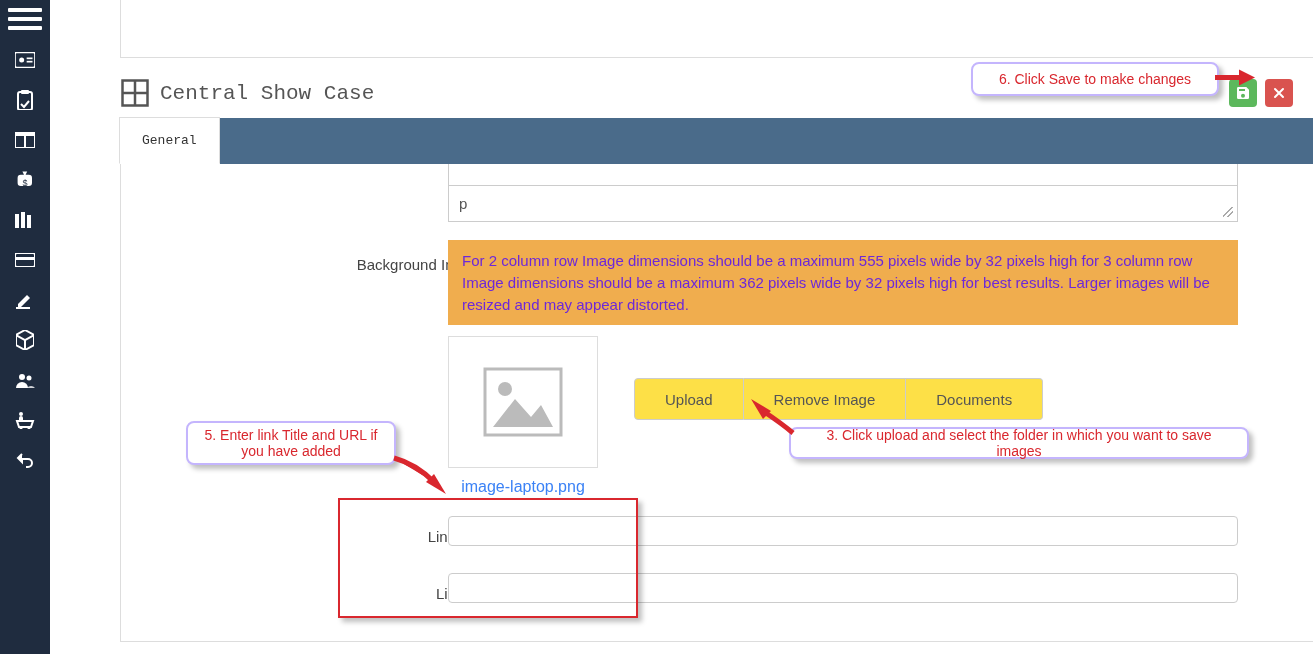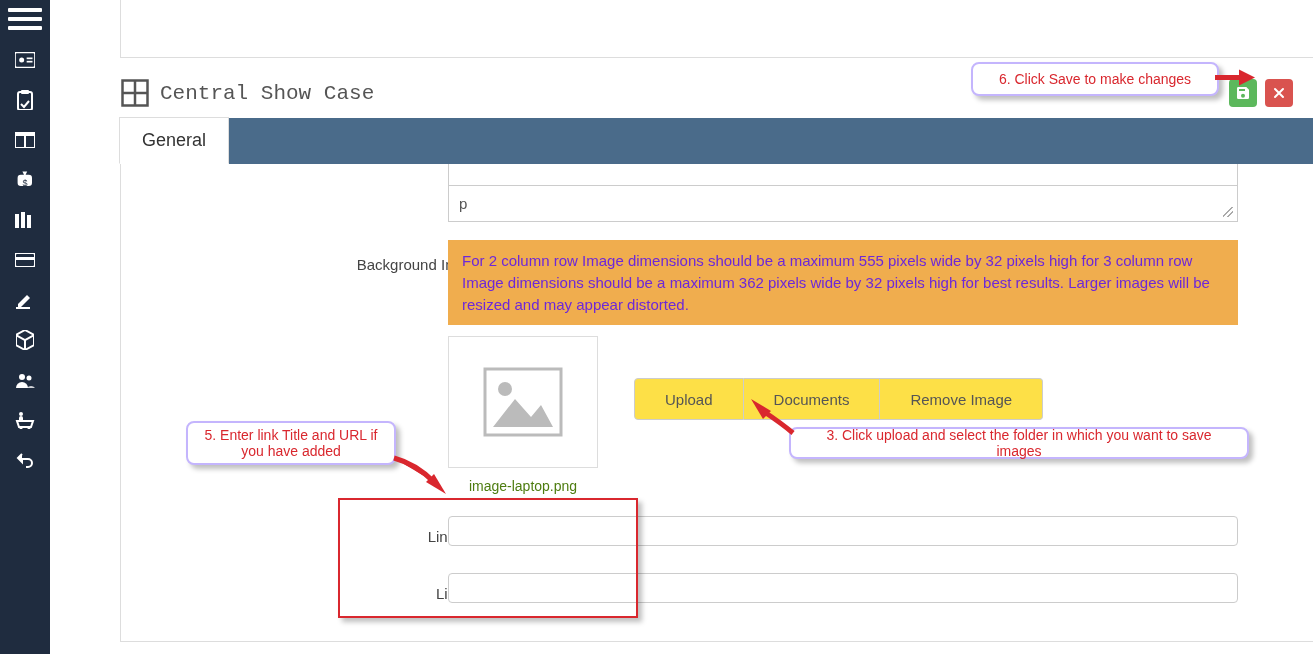--- a/index.html
+++ b/index.html
@@ -24,21 +24,21 @@
   .grid-icon { width:30px; height:30px; }
   .grid-icon svg { fill:#555; }
 
   .action-buttons { display:flex; gap:8px; }
   .btn-sq { width:28px; height:28px; border-radius:4px; display:flex; align-items:center; justify-content:center; cursor:pointer; }
   .btn-save { background:#5cb85c; }
   .btn-cancel { background:#d9534f; }
   .btn-sq svg { fill:#fff; width:16px; height:16px; }
 
   .tabbar { position:absolute; left:70px; top:118px; width:1225px; height:46px; background:#4a6b8a; display:flex; }
-  .tab { padding:12px 22px; height:46px; display:flex; align-items:center; font-size:18px; cursor:pointer; }
+  .tab { padding:12px 22px; height:46px; display:flex; align-items:center; font-size:13px; cursor:pointer;font-family:Liberation Mono, monospace; }
   .tab.active { background:#fff; color:#333; border:1px solid #ddd; border-bottom:1px solid #fff; margin-left:-1px; margin-top:-1px; height:47px;}
   .tab:not(.active){ color:#fff; }
 
   .panel { position:absolute; left:70px; top:164px; width:1225px; height:478px; border:1px solid #ddd; border-top:none; background:#fff; overflow:hidden; }
 
   .content { position:absolute; left:0; top:0; right:14px; bottom:0; }
 
   
   .editor-stub { position:absolute; left:327px; top:0; width:790px; height:22px; border:1px solid #ccc; border-top:none; background:#fff; }
   .editor-path { position:absolute; left:327px; top:22px; width:790px; height:36px; border:1px solid #ccc; border-top:none; background:#fff; display:flex; align-items:center; padding:0 10px; color:#555; font-size:15px; position:absolute;}
@@ -47,21 +47,21 @@
 
   .label { position:absolute; color:#444; font-size:15px; text-align:right; }
   .label.bg { left:100px; top:92px; width:270px; }
   .label.lt { left:100px; top:364px; width:270px; }
   .label.lu { left:100px; top:421px; width:270px; }
 
   .alert-warn { position:absolute; left:327px; top:76px; width:790px; background:#f0ad4e; color:#6d28d9; padding:10px 14px; line-height:1.45; font-size:15px; }
 
   .thumb-box { position:absolute; left:327px; top:172px; width:150px; height:132px; border:1px solid #ddd; display:flex; align-items:center; justify-content:center; }
   .thumb-box svg { fill:#bbb; }
-  .thumb-label { position:absolute; left:327px; top:314px; width:150px; text-align:center; color:#4d7c0f; font-size:14px; }
+  .thumb-label { position:absolute; left:327px; top:314px; width:150px; text-align:center; color:#3b82f6; font-size:16px; }
 
   .btn-group { position:absolute; left:513px; top:214px; display:flex; }
   .btn-seg { height:42px; padding:0 30px; border:1px solid #ccc; background:#fde047; color:#555; font-size:15px; display:flex; align-items:center; justify-content:center; cursor:pointer; }
   .btn-seg:not(:first-child){ border-left:none; }
   .btn-seg:first-child{ border-top-left-radius:4px; border-bottom-left-radius:4px; }
   .btn-seg:last-child{ border-top-right-radius:4px; border-bottom-right-radius:4px; }
 
   .text-input { position:absolute; left:327px; width:790px; height:30px; border:1px solid #ccc; border-radius:4px; padding:0 8px; font-size:14px; }
   .ti-lt { top:352px; }
   .ti-lu { top:409px; }
@@ -215,24 +215,24 @@
             <polygon points="10,60 32,32 48,50 58,38 70,60"></polygon>
           </svg>
       </div>
       <div class="thumb-label">image-laptop.png</div>
 
       <div class="btn-group">
         <div class="btn-seg">
             <span>Upload</span>
           </div>
         <div class="btn-seg">
-            <span>Documents</span>
+            <span>Remove Image</span>
           </div>
         <div class="btn-seg">
-            <span>Remove Image</span>
+            <span>Documents</span>
           </div>
       </div>
 
       <div class="label lt">Link Title:</div>
       <input class="text-input ti-lt" type="text" value="" style="">
 
       <div class="label lu">Link Url:</div>
       <input class="text-input ti-lu" type="text" value="" style="">
 
       <div class="callout" style="left:668px; top:263px; width:460px; height:32px;">

